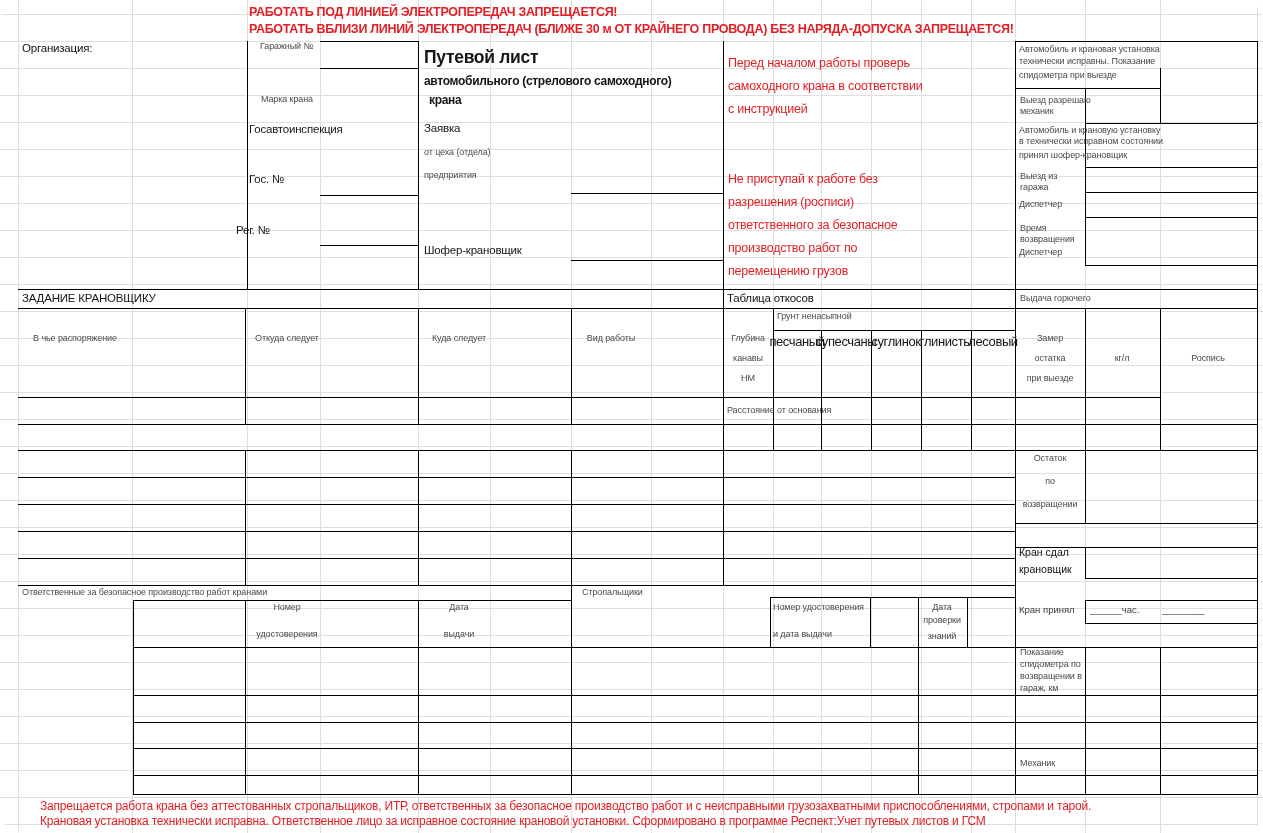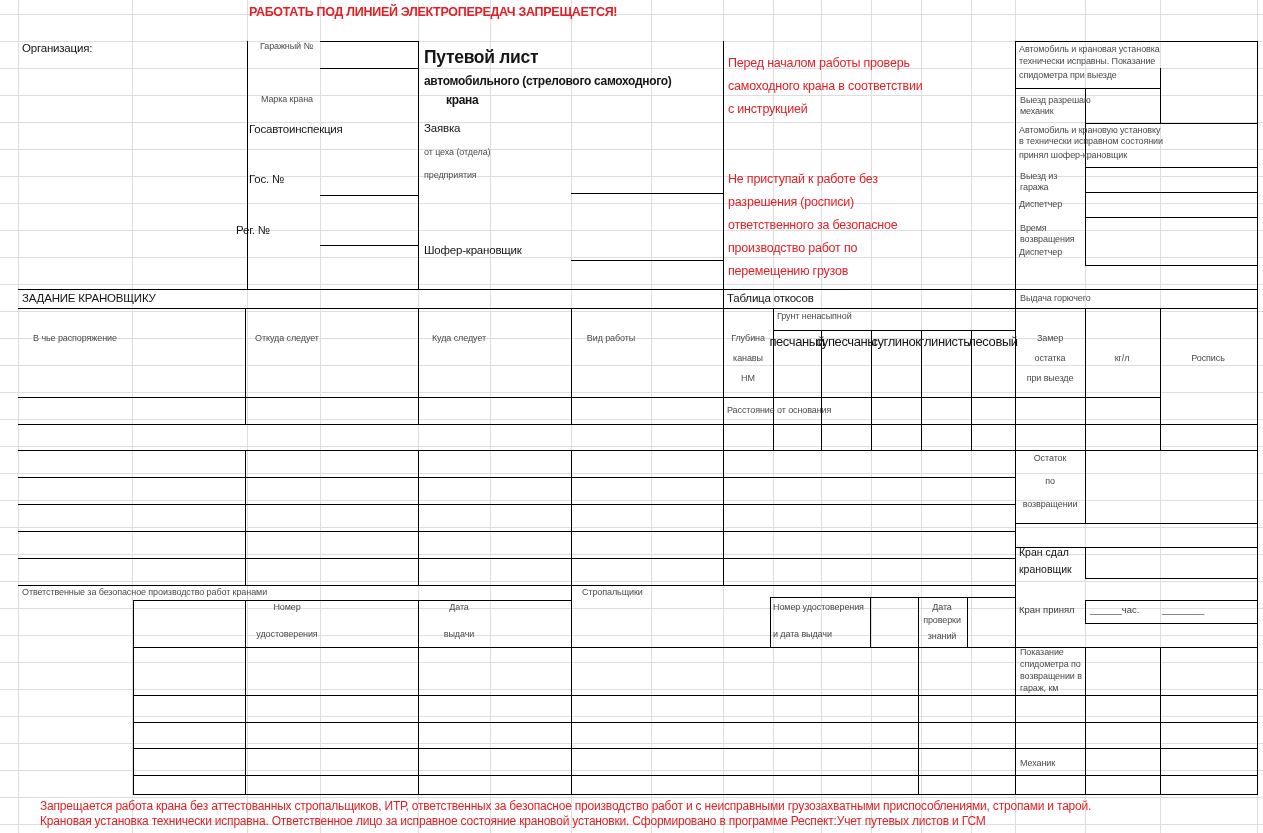--- a/index.html
+++ b/index.html
@@ -1,17 +1,17 @@
 <!DOCTYPE html>
 <html><head>
 <meta charset="utf-8">
 <style>
   html,body{margin:0;padding:0;background:#ffffff;}
   #sheet{position:relative;width:1263px;height:833px;background:#ffffff;overflow:hidden;
-         font-family:"Liberation Sans","DejaVu Sans",sans-serif;}
+         font-family:"Liberation Sans","DejaVu Sans",sans-serif;border-radius:22px;}
   .t{position:absolute;white-space:nowrap;transform:translateY(-50%);color:#151515;}
   .c{transform:translate(-50%,-50%);text-align:left;}
   .r{transform:translate(-100%,-50%);}
   .s{font-size:9px;color:#4a4a4a;letter-spacing:-0.1px;}
   .s2{font-size:9.5px;color:#3a3a3a;}
   .m{font-size:11.5px;color:#151515;letter-spacing:-0.2px;}
   .mm{font-size:10.5px;color:#151515;}
   .big{font-size:17.5px;font-weight:bold;letter-spacing:-0.3px;}
   .sub{font-size:12px;font-weight:bold;letter-spacing:-0.3px;}
   .soil{font-size:13px;color:#151515;letter-spacing:-0.4px;}
@@ -140,26 +140,27 @@
       <div style="position: absolute; left: 1085px; top: 623px; width: 172px; height: 1px; background: rgb(0, 0, 0);"></div>
       <div style="position: absolute; left: 133px; top: 647px; width: 1124px; height: 1px; background: rgb(0, 0, 0);"></div>
       <div style="position: absolute; left: 133px; top: 695px; width: 1124px; height: 1px; background: rgb(0, 0, 0);"></div>
       <div style="position: absolute; left: 133px; top: 722px; width: 1124px; height: 1px; background: rgb(0, 0, 0);"></div>
       <div style="position: absolute; left: 133px; top: 748px; width: 1124px; height: 1px; background: rgb(0, 0, 0);"></div>
       <div style="position: absolute; left: 133px; top: 775px; width: 1124px; height: 1px; background: rgb(0, 0, 0);"></div>
       <div style="position: absolute; left: 133px; top: 794px; width: 1124px; height: 1px; background: rgb(0, 0, 0);"></div>
     </div>
 
   <div class="t red warn" style="left:249px;top:12px">РАБОТАТЬ ПОД ЛИНИЕЙ ЭЛЕКТРОПЕРЕДАЧ ЗАПРЕЩАЕТСЯ!</div>
+  <div class="t red warn" style="left:249px;top:29px">РАБОТАТЬ ВБЛИЗИ ЛИНИЙ ЭЛЕКТРОПЕРЕДАЧ (БЛИЖЕ 30 м ОТ КРАЙНЕГО ПРОВОДА) БЕЗ НАРЯДА-ДОПУСКА ЗАПРЕЩАЕТСЯ!</div>
 
   <div class="t m" style="left:22px;top:48px">Организация:</div>
   <div class="t s r" style="left:313px;top:46px">Гаражный №</div>
   <div class="t big" style="left:424px;top:57px">Путевой лист</div>
   <div class="t sub" style="left:424px;top:81px">автомобильного (стрелового самоходного)</div>
-  <div class="t sub" style="left:446px;top:100px">крана</div>
+  <div class="t sub" style="left:429px;top:100px">крана</div>
   <div class="t s r" style="left:313px;top:99px">Марка крана</div>
   <div class="t m" style="left:249px;top:129px">Госавтоинспекция</div>
   <div class="t m" style="left:249px;top:179px">Гос. №</div>
   <div class="t m" style="left:236px;top:230px">Рег. №</div>
   <div class="t m" style="left:424px;top:128px">Заявка</div>
   <div class="t s" style="left:424px;top:152px">от цеха (отдела)</div>
   <div class="t s" style="left:424px;top:175px">предприятия</div>
   <div class="t m" style="left:424px;top:250px">Шофер-крановщик</div>
 
   <div class="t red note" style="left:728px;top:63px">Перед началом работы проверь</div>

